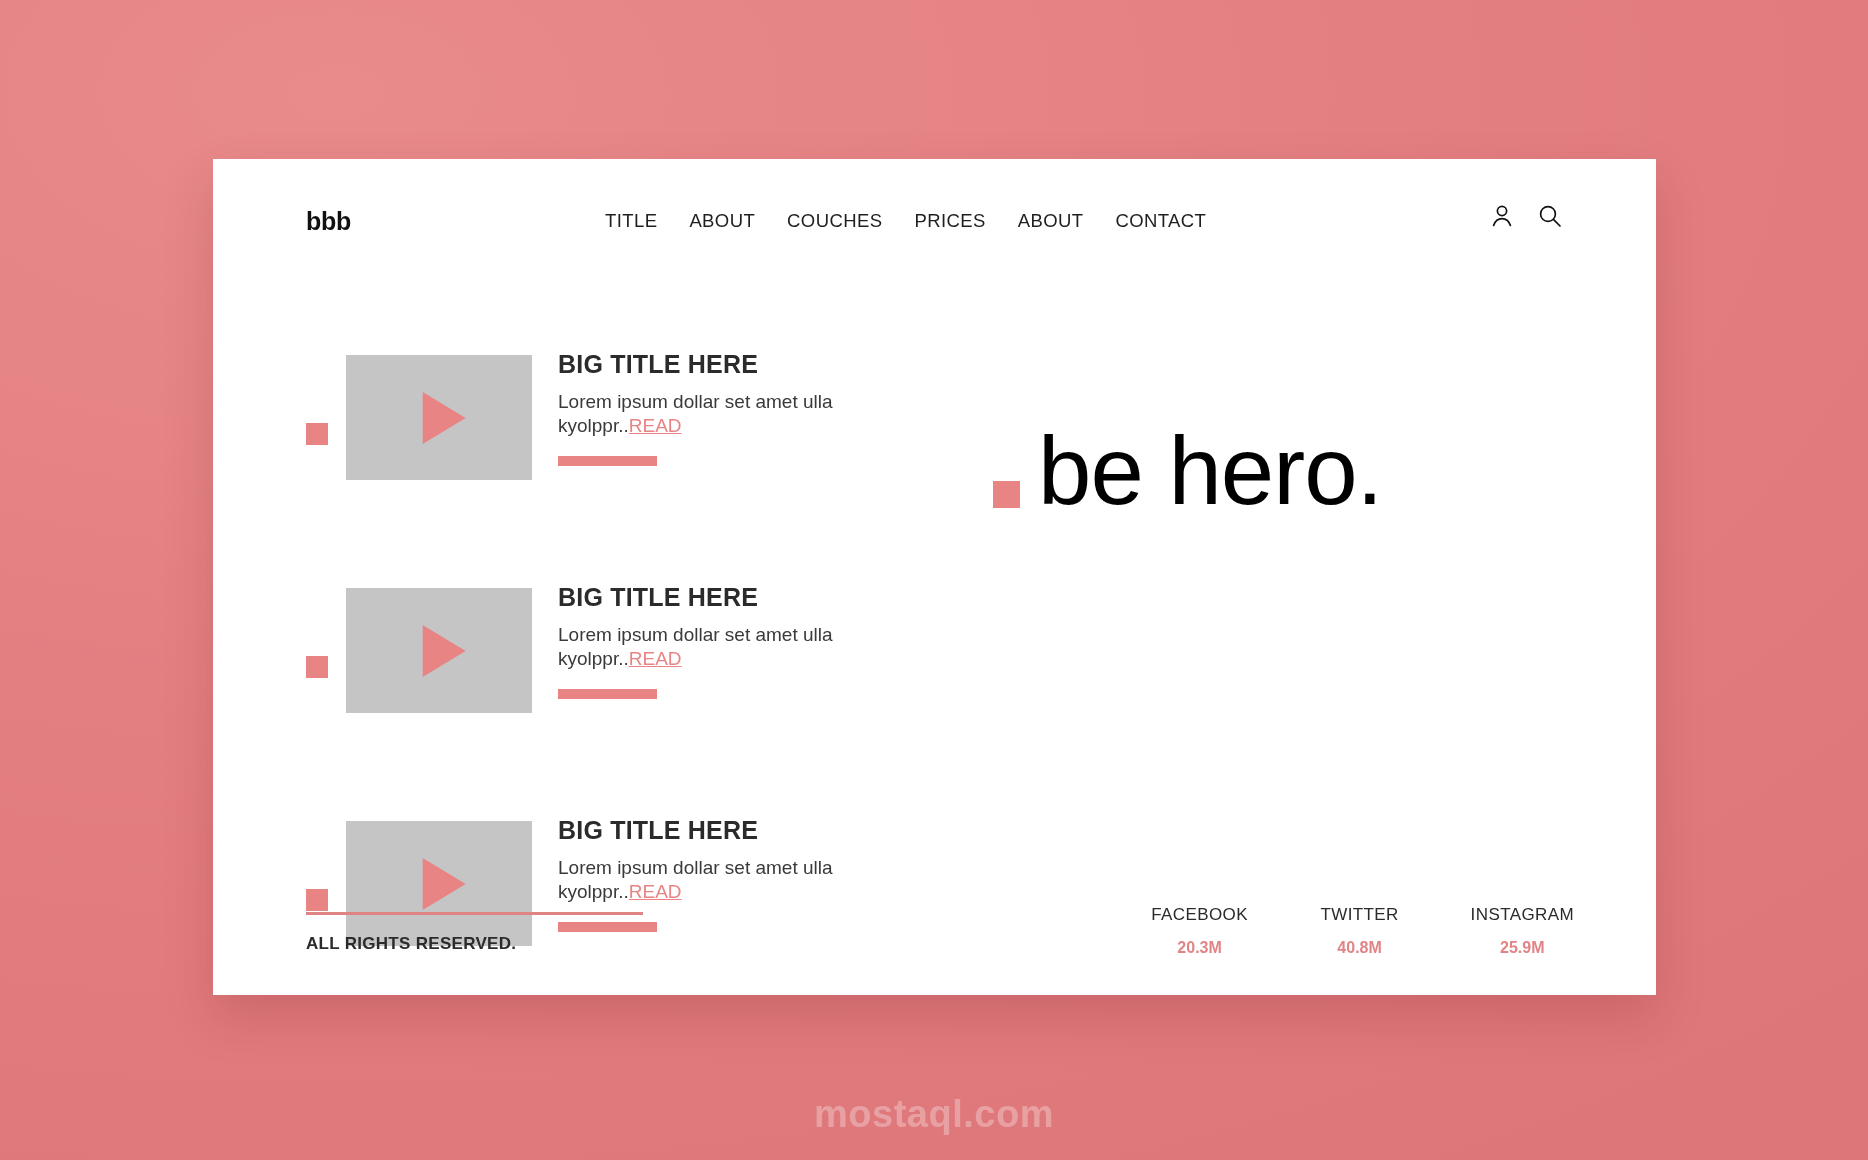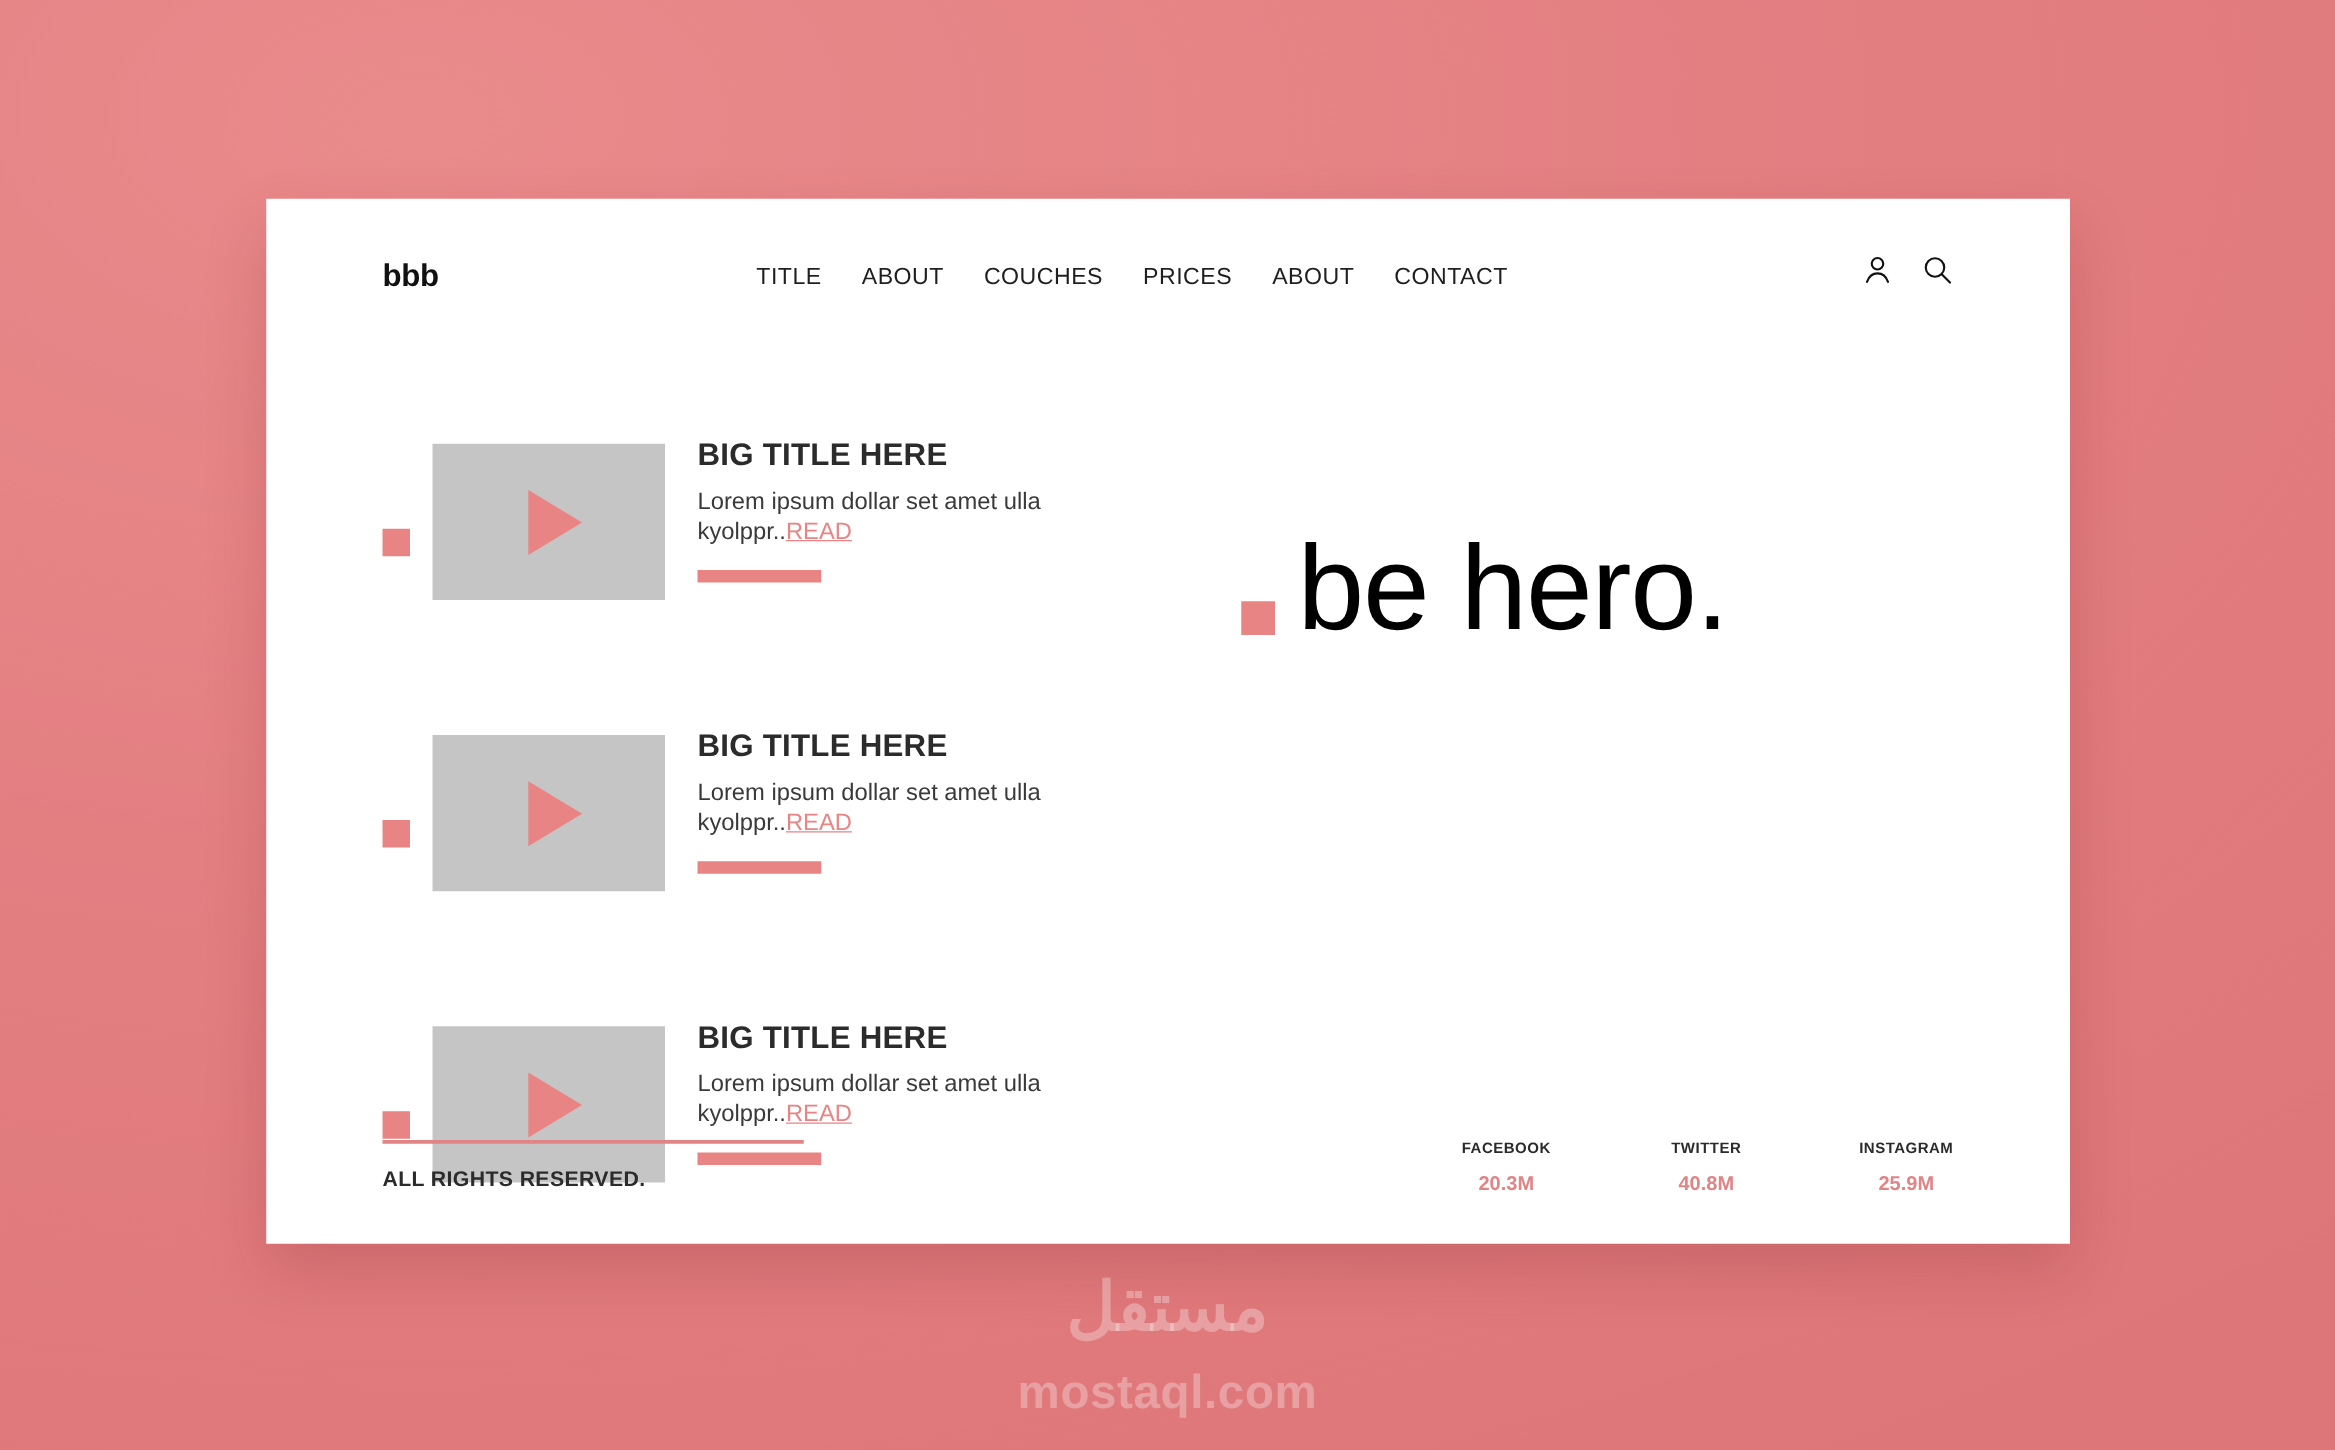--- a/index.html
+++ b/index.html
@@ -213,22 +213,22 @@
     display: flex;
     gap: 62px;
   }
 
   .social {
     text-align: center;
     min-width: 98px;
   }
 
   .social-name {
-    font-size: 12px;
-    font-weight: bold;
+    font-size: 17px;
+    font-weight: normal;
     color: #2b2b2b;
     letter-spacing: 0.4px;
   }
 
   .social-count {
     margin-top: 14px;
     font-size: 16px;
     font-weight: bold;
     color: #e08486;
   }
@@ -353,15 +353,14 @@
     </div>
     <div class="social">
       <div class="social-name">INSTAGRAM</div>
       <div class="social-count">25.9M</div>
     </div>
   </div>
 
 </div>
 
 <div class="watermark">
-  <div class="wm-ar">مستقل</div>
   <div class="wm-en">mostaql.com</div>
 </div>
 
 </body></html>

